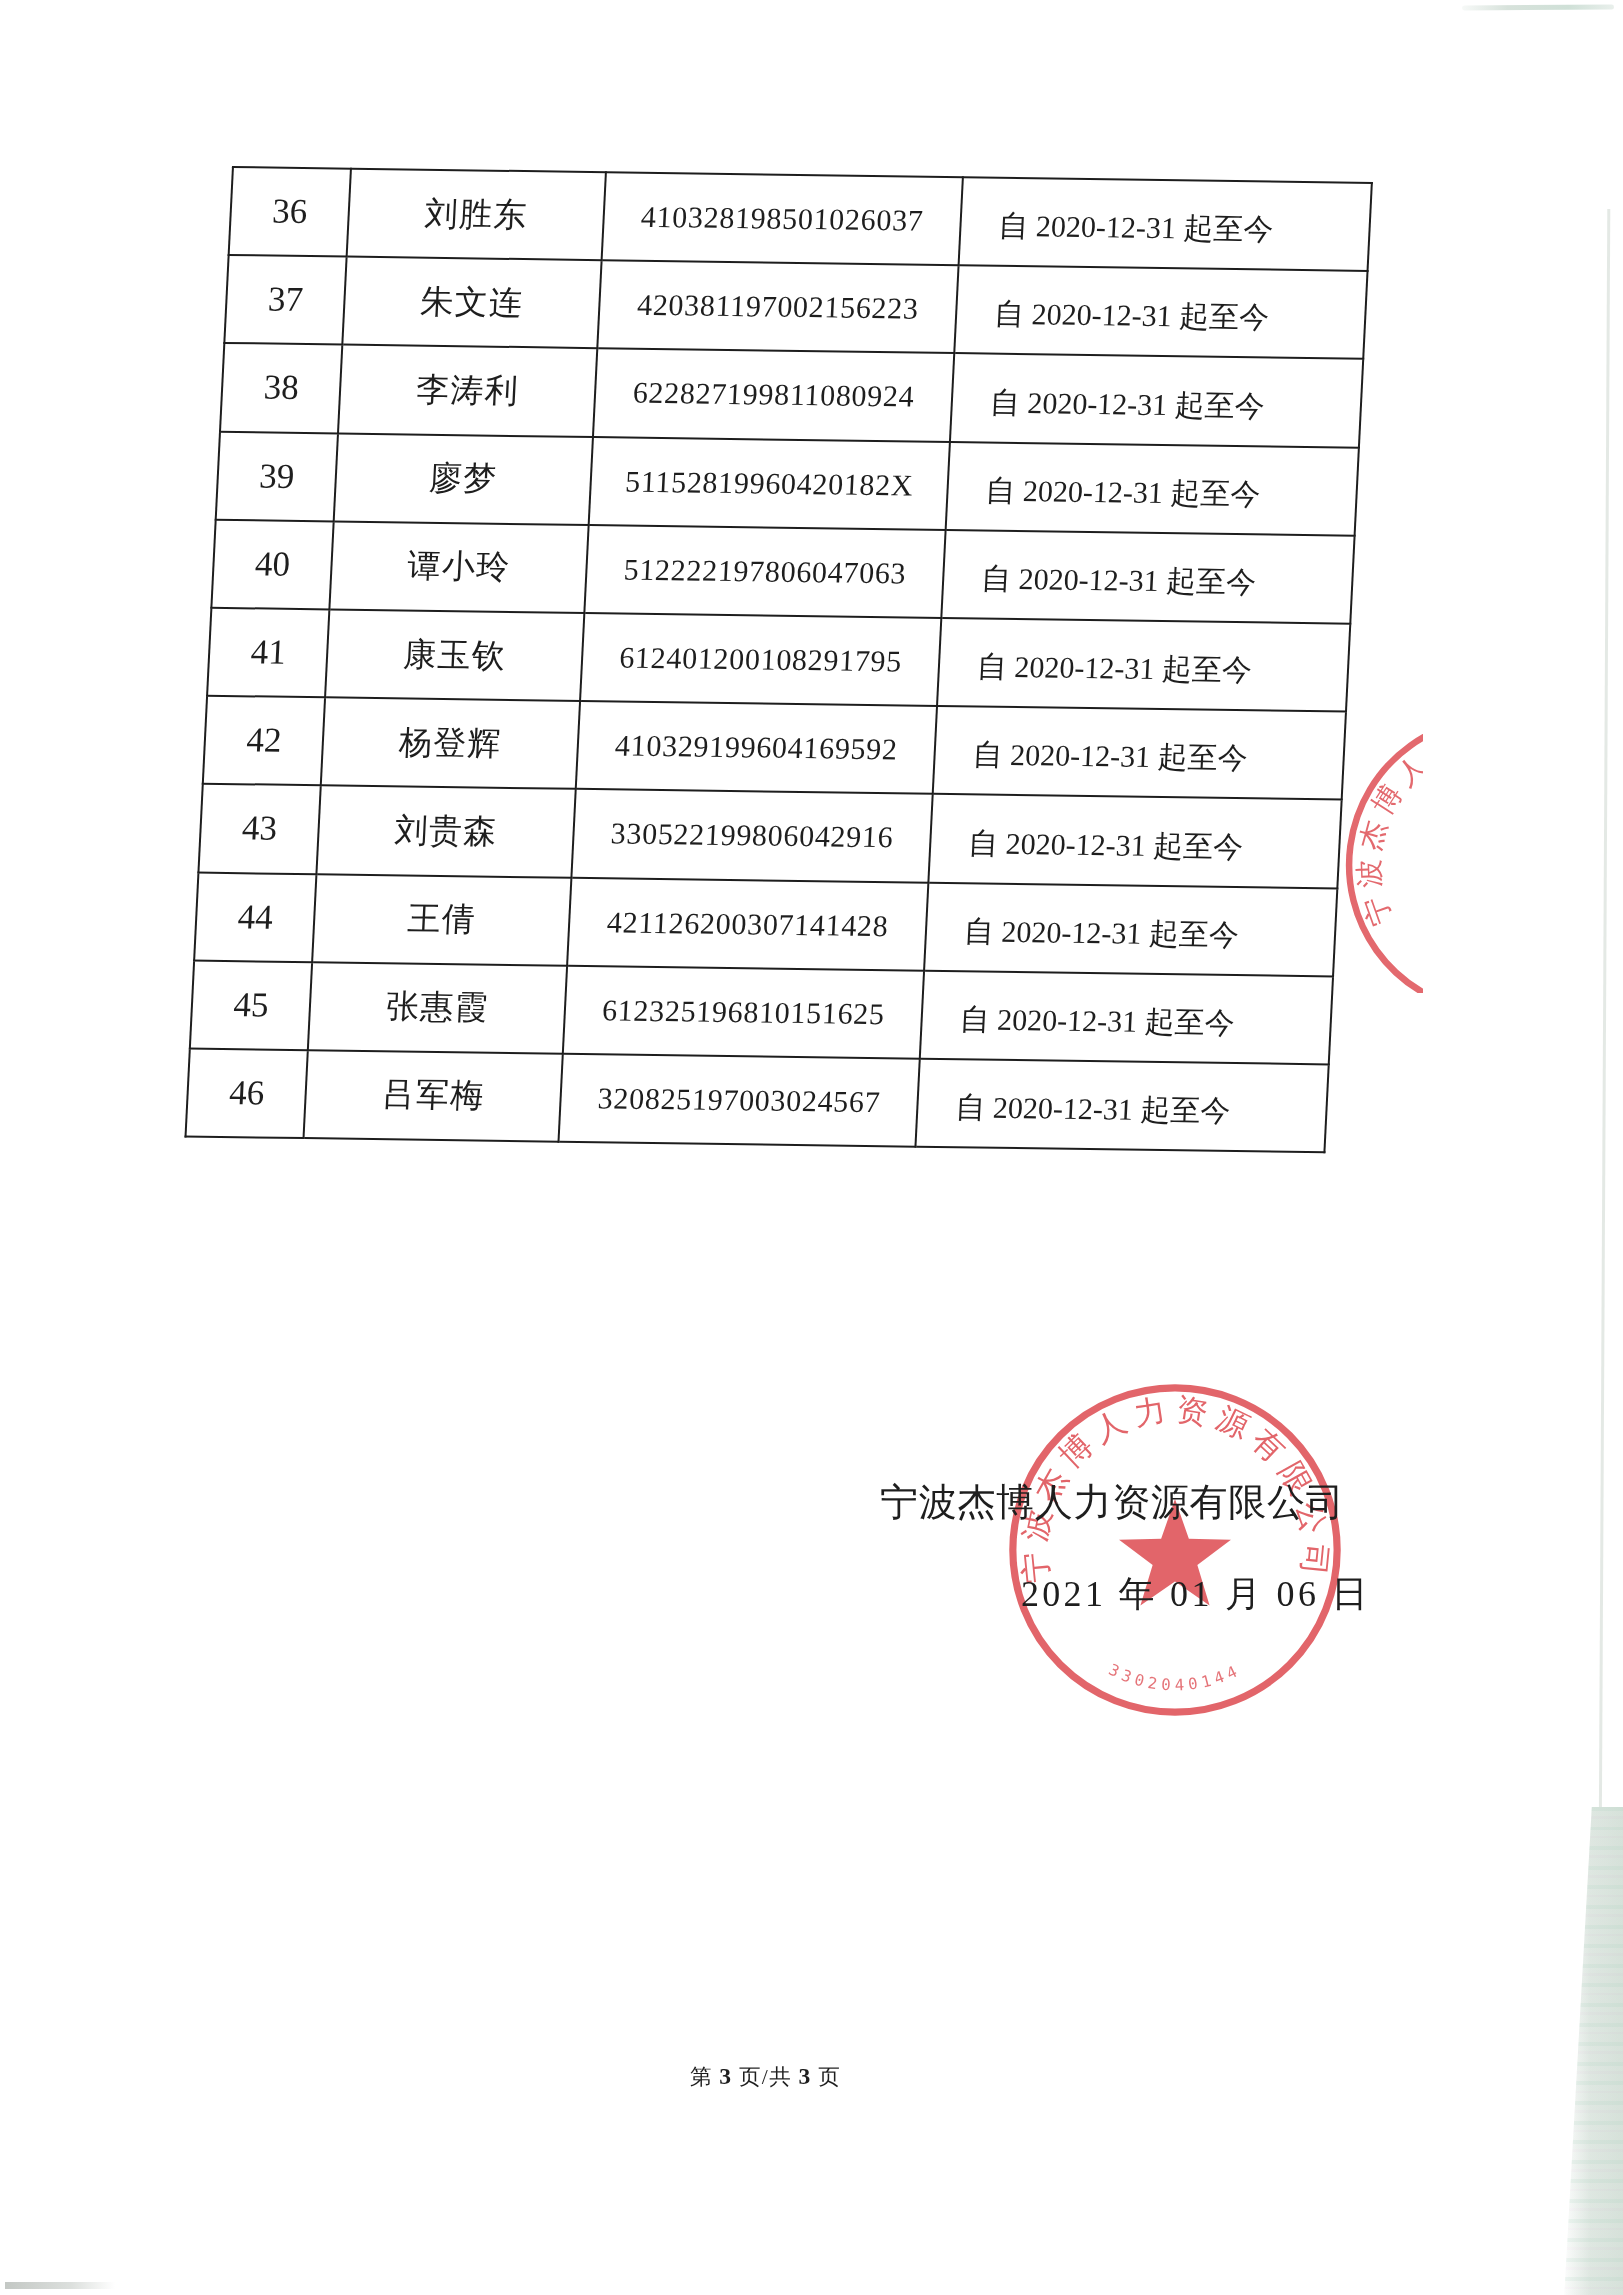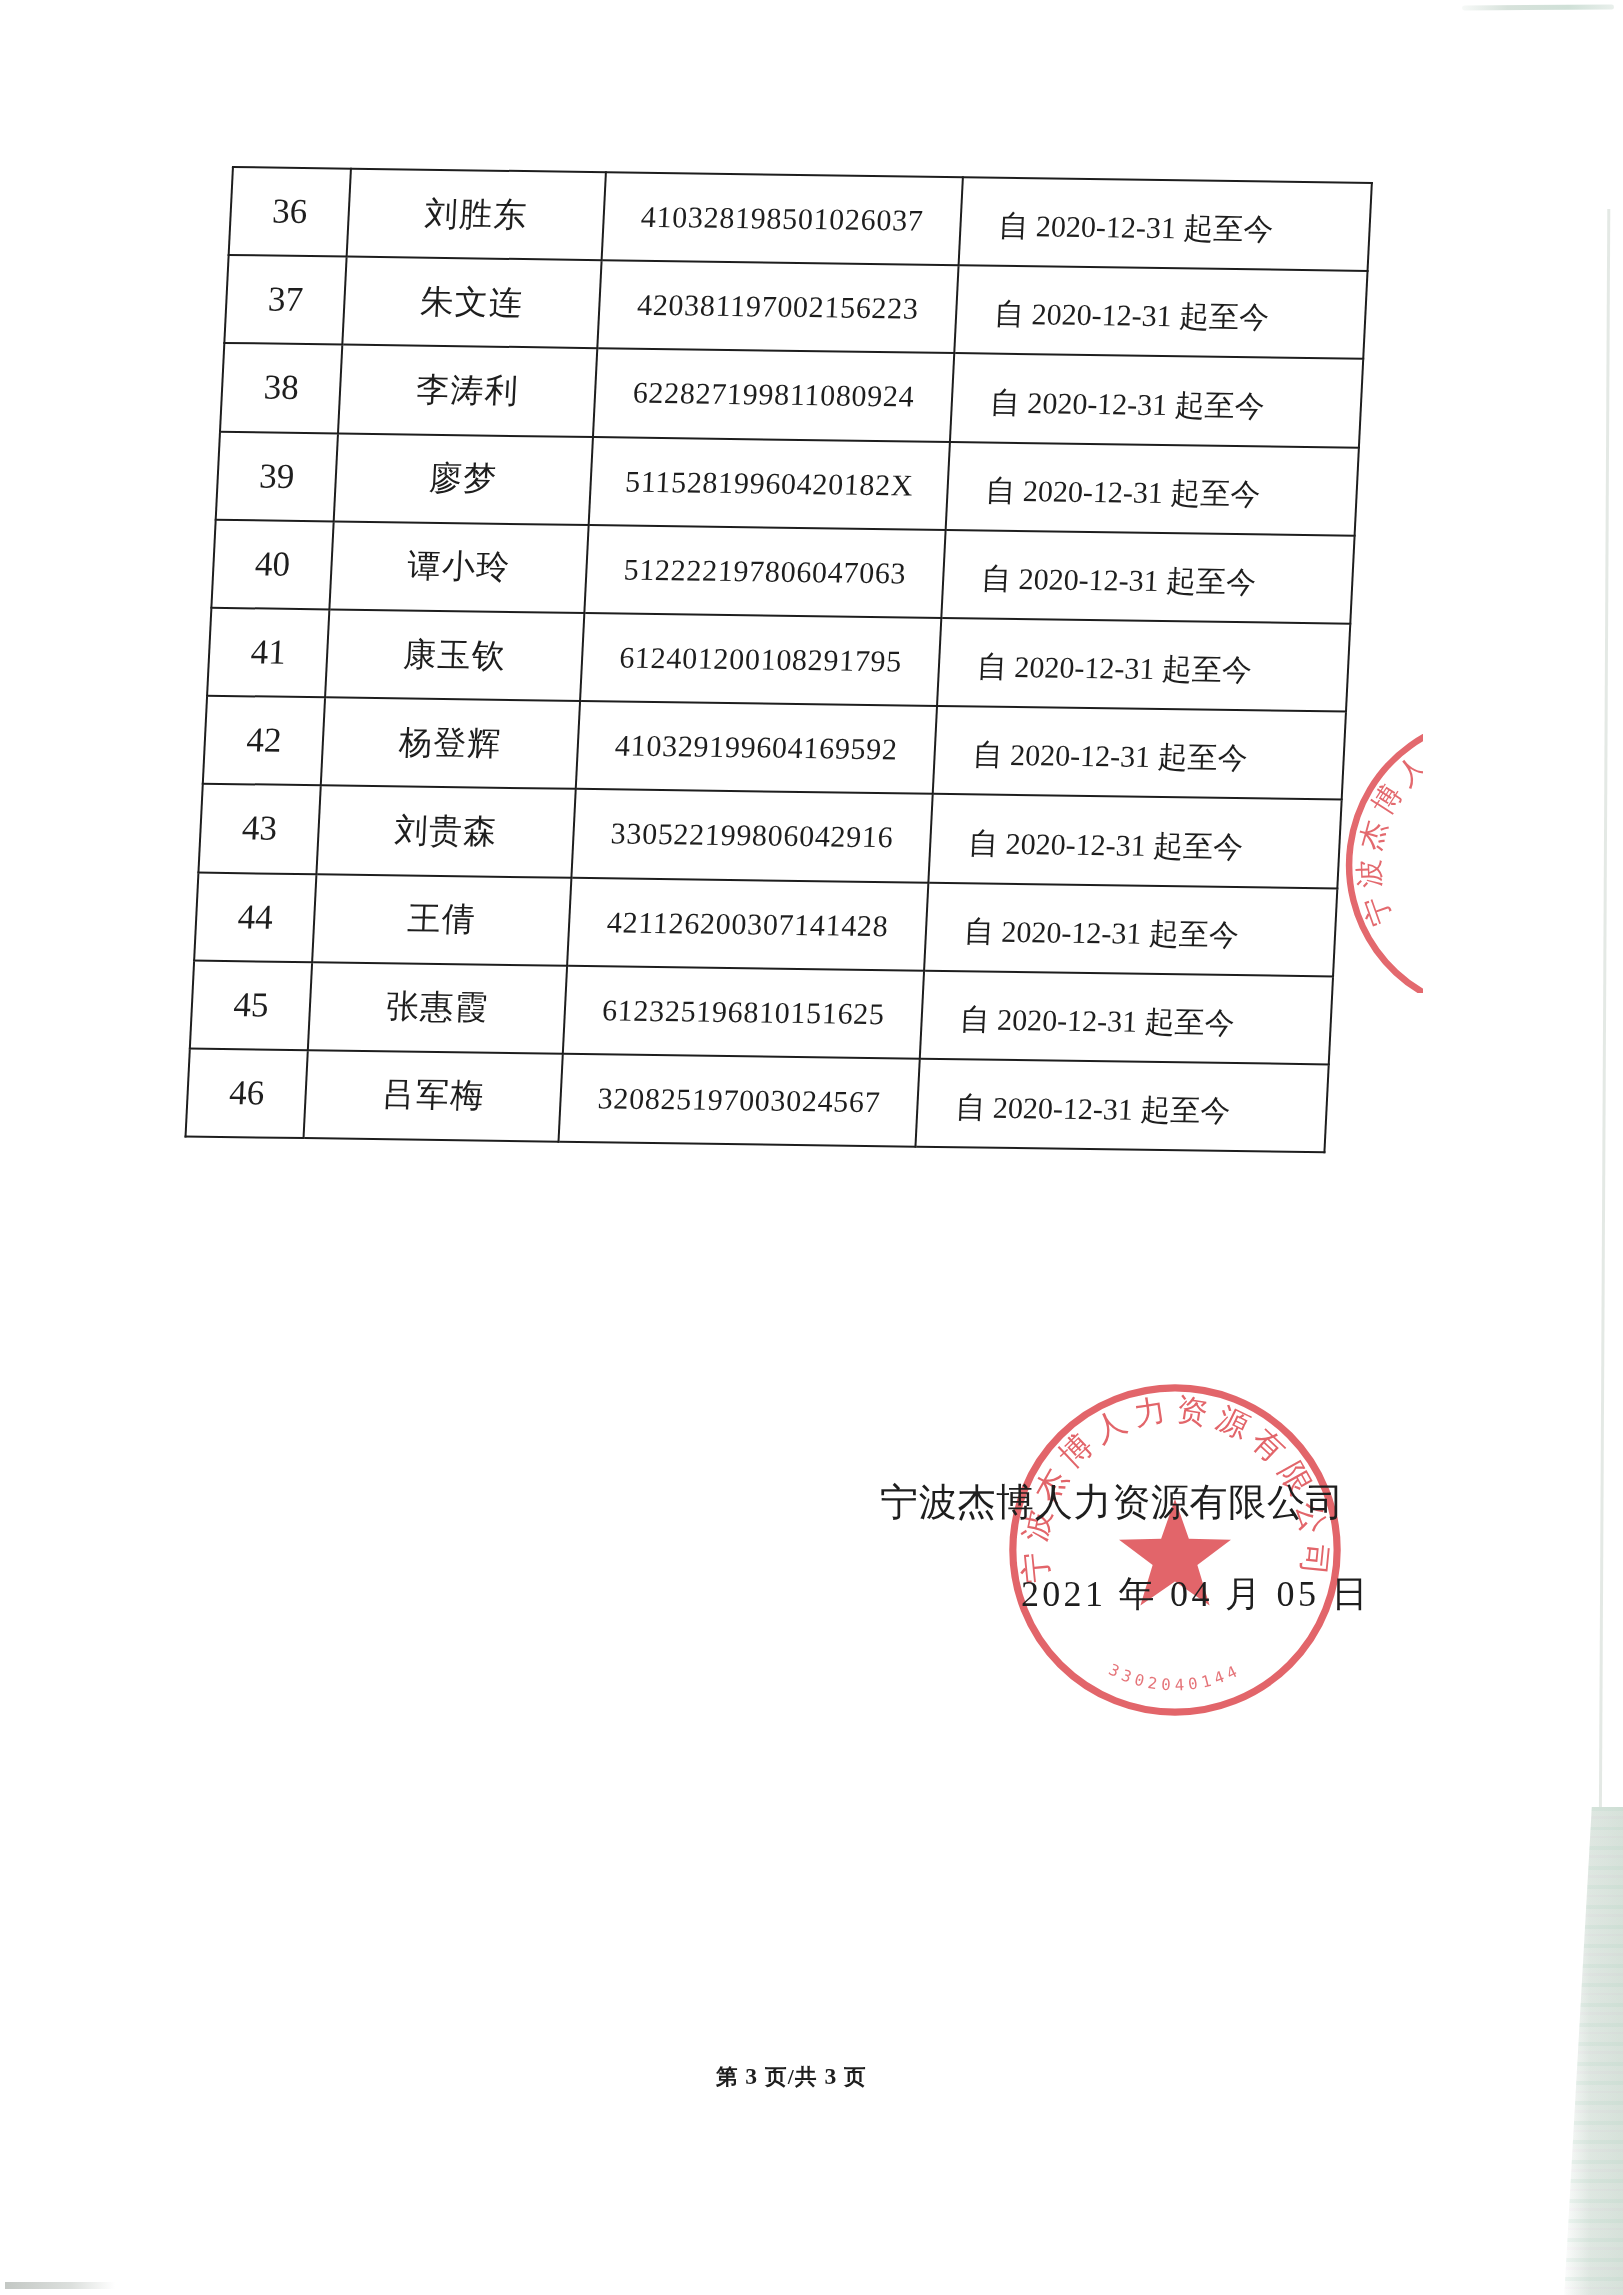--- a/index.html
+++ b/index.html
@@ -85,21 +85,21 @@
     overflow:hidden;z-index:3;opacity:.8;mix-blend-mode:multiply;
   }
   .stamp-partial-clip svg{
     position:absolute;left:5.2px;top:-3.9px;width:308px;height:308px;
     transform:rotate(-14deg);
   }
 
   
   .footer{
     position:absolute;left:664px;top:2062px;width:203px;z-index:2;
-    font-size:21.6px;text-align:right;letter-spacing:1.3px;font-weight:bold;
+    font-size:21.6px;text-align:center;letter-spacing:1.3px;
   }
   .footer b{font-size:23.6px;padding:0 6.5px;}
 </style>
 </head>
 <body>
 
 <div id="page" data-name="scanned-document-page">
 
   <div class="scan-top-streak" data-name="scan-edge-streak-top"></div>
   <div class="scan-right-line" data-name="scan-edge-line-right"></div>
@@ -203,18 +203,18 @@
     <text font-size="48" letter-spacing="12" fill="#dc4349" font-family="Liberation Serif, DejaVu Serif, serif">
       <textPath href="#arcMain" startOffset="50%" text-anchor="middle" data-name="seal-ring-text">宁波杰博人力资源有限公司</textPath>
     </text>
     <path id="arcSerial" d="M 137,436 A 215,215 0 0 0 383,436" fill="none"></path>
     <text font-size="24" letter-spacing="7" fill="#dc4349" fill-opacity=".9" font-family="DejaVu Sans Mono, monospace">
       <textPath href="#arcSerial" startOffset="50%" text-anchor="middle" data-name="seal-serial-number">3302040144</textPath>
     </text>
   </svg>
 
   <div class="sig-company" data-name="signature-company-name">宁波杰博人力资源有限公司</div>
-  <div class="sig-date" data-name="signature-date">2021 年 04 月 05 日</div>
+  <div class="sig-date" data-name="signature-date">2021 年 01 月 06 日</div>
 
   <div class="footer" data-name="page-footer"><span data-name="footer-prefix">第</span><b data-name="footer-page-number">3</b><span data-name="footer-middle">页/共</span><b data-name="footer-total-pages">3</b><span data-name="footer-suffix">页</span></div>
 
 </div>
 
 
 </body></html>

